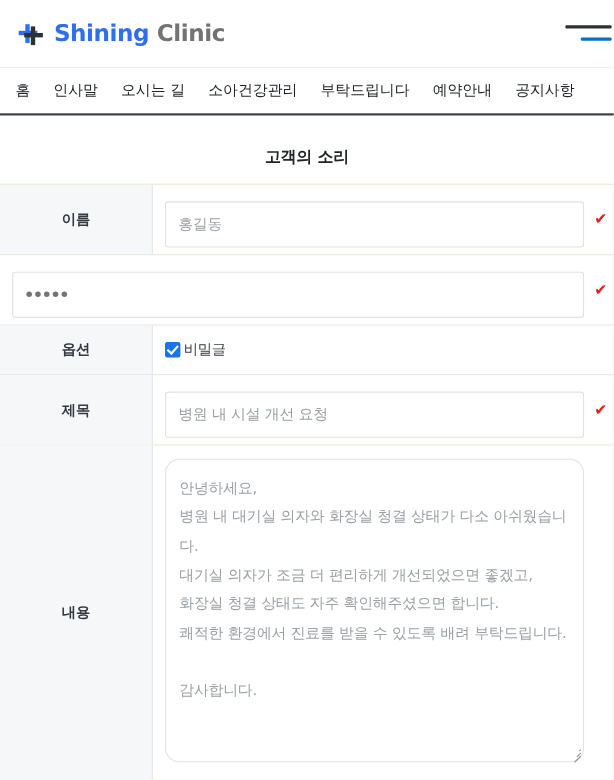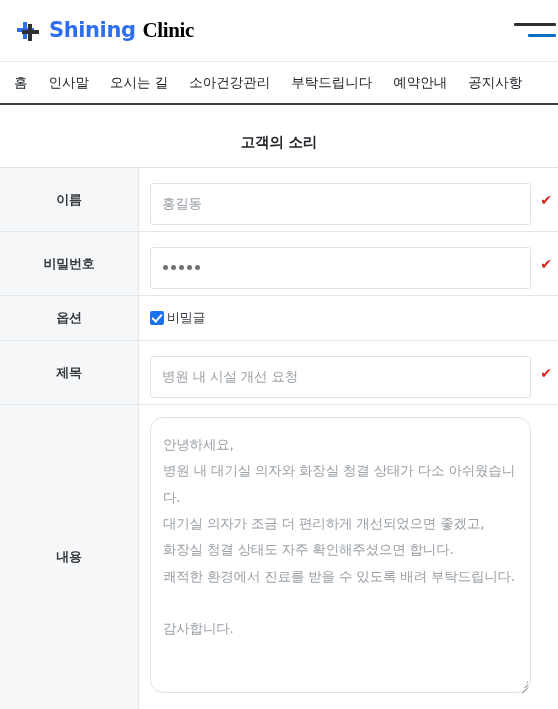--- a/index.html
+++ b/index.html
@@ -62,21 +62,21 @@
   .logo-mark .d-v { left: 12px; top: 5px;  width: 4px;  height: 17px; }
 
   .brand-text {
     font-size: 21px;
     font-weight: 700;
     letter-spacing: -0.4px;
     line-height: 1;
     white-space: nowrap;
   }
   .brand-text .w1 { color: #2f6fed; }
-  .brand-text .w2 { color: #000000; font-family: Liberation Serif, serif; }
+  .brand-text .w2 { color: #737373; }
 
   .hamburger {
     width: 42px;
     height: 26px;
     position: relative;
     margin-right: -12px;
     flex: none;
     cursor: pointer;
   }
   .hamburger span {
@@ -341,21 +341,20 @@
       <div class="row-label">이름</div>
       <div class="row-field">
         <div class="input-wrap">
           <div class="input-faux" placeholder="홍길동">홍길동</div>
           <span class="check-ok">✔</span>
         </div>
       </div>
     </div>
 
     <div class="form-row row-password">
-      <div class="row-label">비밀번호</div>
       <div class="row-field">
         <div class="input-wrap">
           <div class="input-faux">
             <span class="pw-dots">
               <i></i>
                 <i></i>
                 <i></i>
                 <i></i>
                 <i></i>
             </span>

